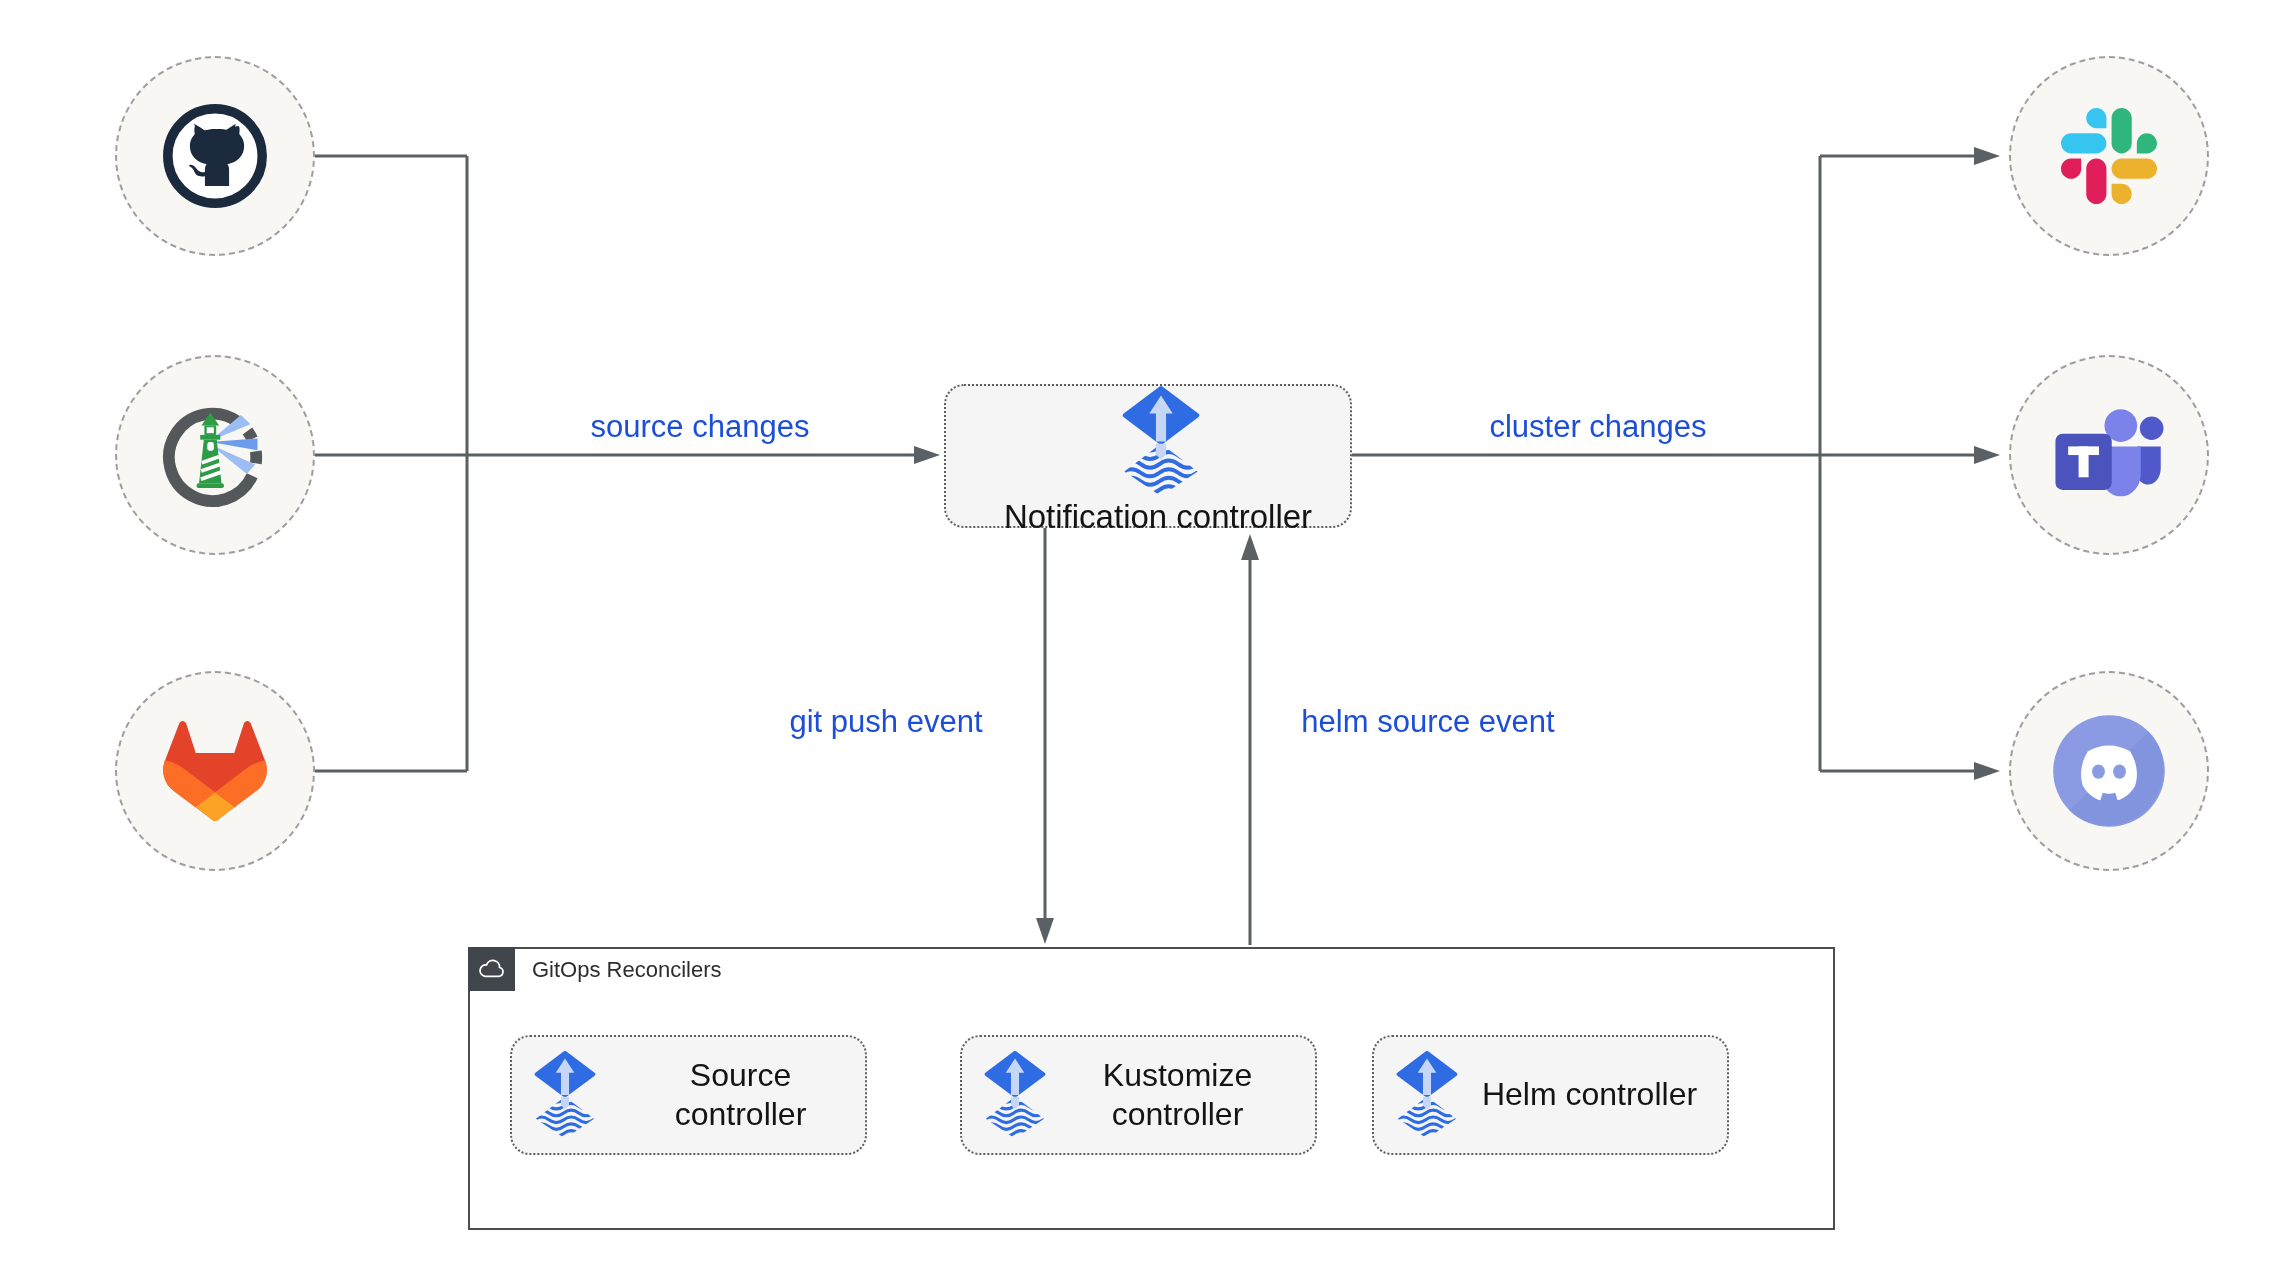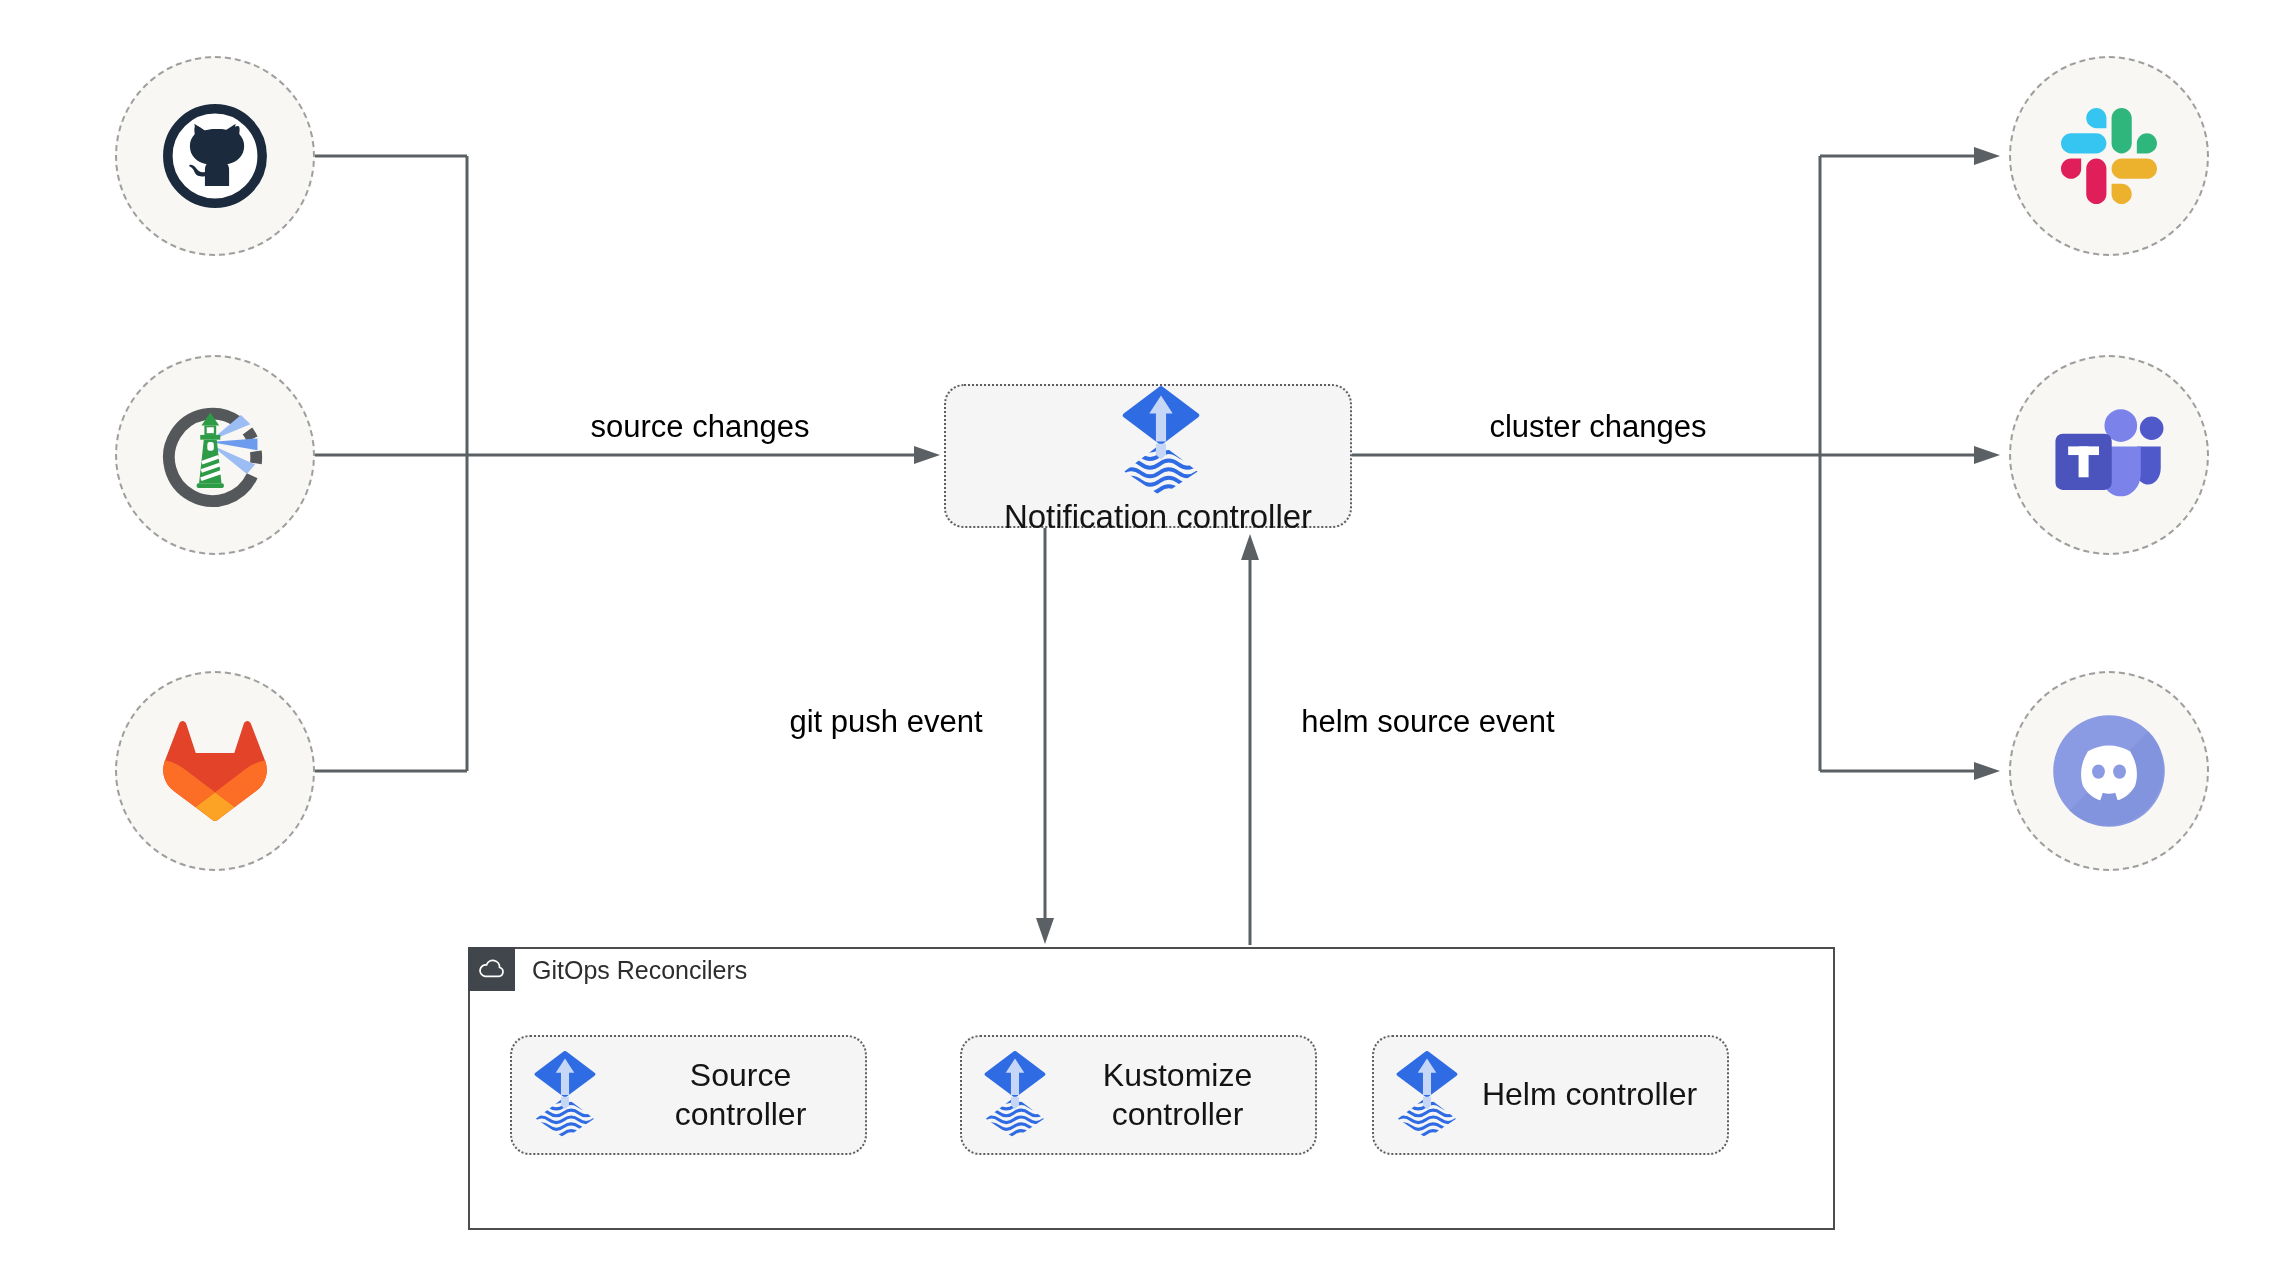--- a/index.html
+++ b/index.html
@@ -27,35 +27,35 @@
     padding:0 14px 0 8px;
   }
   #notification-box{left:944px;top:384px;width:408px;height:144px;padding-left:26px;flex-direction:column;}
   #notification-box .ctrl-label{font-size:33px;}
   .small-box{top:86px;width:357px;height:120px;padding-left:22px;}
   .small-box .ctrl-label{font-size:32px;}
 
   
   .edge-label{
     position:absolute;transform:translate(-50%,-50%);
-    font-size:31px;color:#000000;white-space:nowrap;
+    font-size:31px;color:#1d4ed8;white-space:nowrap;
   }
 
   
   #reconcilers{
     position:absolute;left:468px;top:947px;width:1367px;height:283px;
     border:2px solid #4d4d4d;box-sizing:border-box;background:#ffffff;
   }
   #reconcilers-tab{
     position:absolute;left:-2px;top:-2px;width:47px;height:44px;background:#40464b;
     display:flex;align-items:center;justify-content:center;
   }
   #reconcilers-title{
     position:absolute;left:62px;top:0;height:42px;display:flex;align-items:center;
-    font-size:25px;color:#2d2d2d;white-space:nowrap;
+    font-size:22px;color:#2d2d2d;white-space:nowrap;
   }
 </style>
 </head>
 <body>
 
 <div class="canvas">
 
   <svg width="0" height="0" style="position:absolute" aria-hidden="true">
     <defs>
       <symbol id="sym-flux" viewBox="0 0 100 142">

